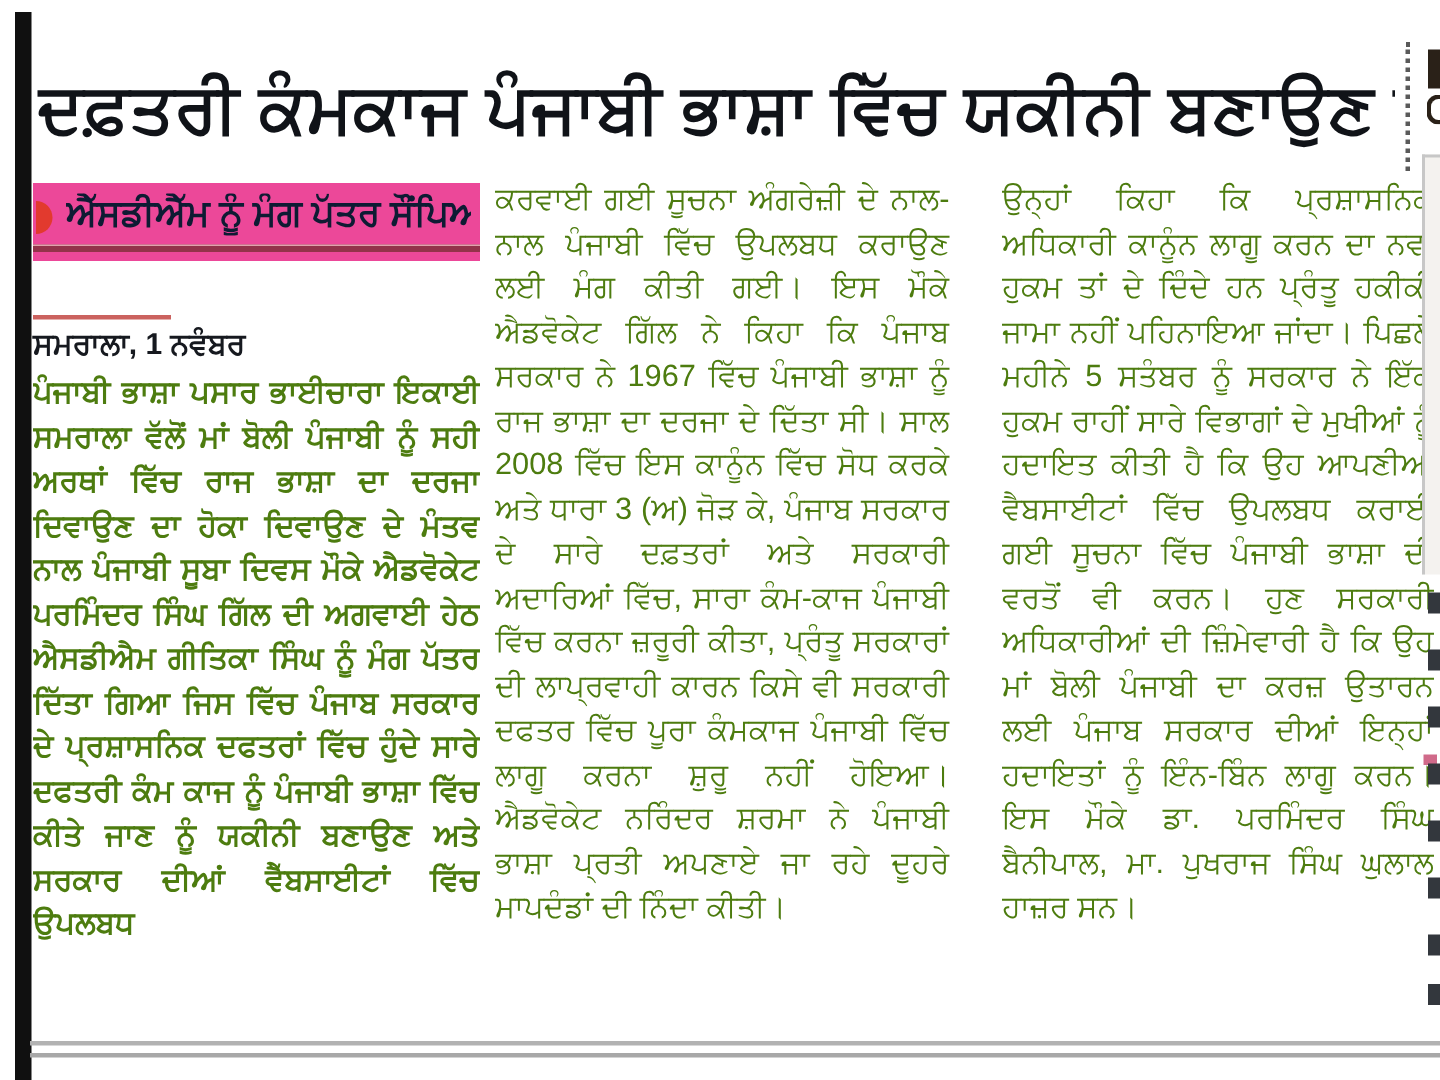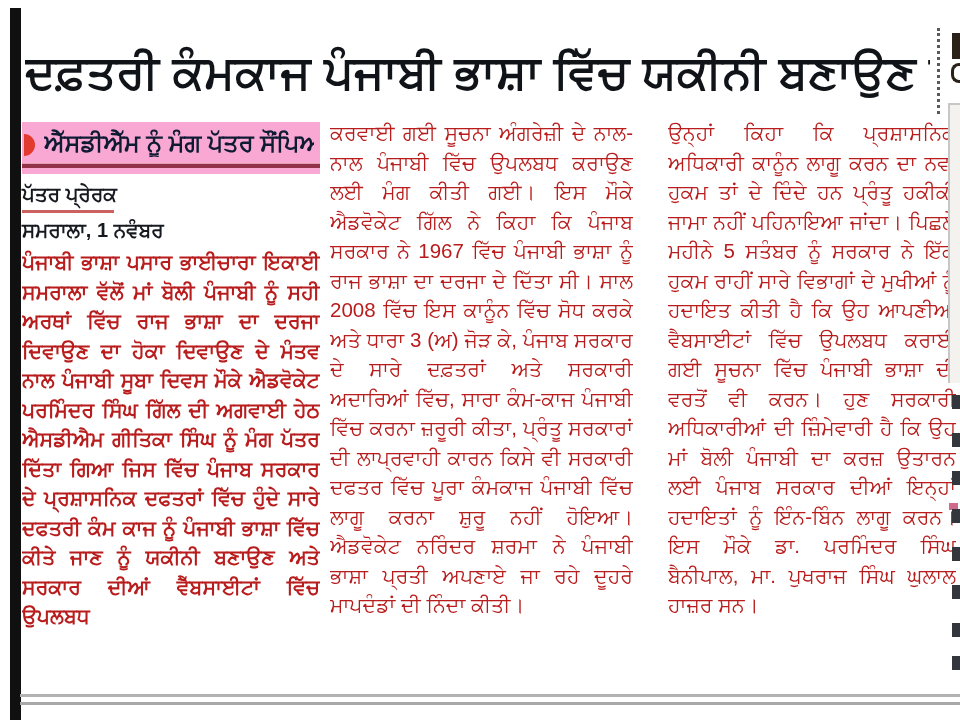--- a/index.html
+++ b/index.html
@@ -11,21 +11,21 @@
   .left-strip{position:absolute;left:10px;top:8px;width:11px;height:712px;background:#101010;}
   
   .headline{
     position:absolute;left:25px;top:32px;width:905px;height:82px;
     font-size:46px;font-weight:bold;color:#101318;letter-spacing:0.5px;
     white-space:nowrap;overflow:hidden;line-height:80px;
   }
   
   .kicker{
     position:absolute;left:22px;top:122px;width:298px;height:52px;
-    background:#f9a8d4;
+    background:#ec4899;
   }
   .kicker-text{
     position:absolute;left:22px;top:7px;right:6px;
     font-size:24px;font-weight:bold;color:#0e1b33;white-space:nowrap;overflow:hidden;
   }
   .kicker-bullet{
     position:absolute;left:2px;top:12px;width:11px;height:22px;
     background:#e23a2e;border-radius:0 11px 11px 0;
   }
   .kicker-rule{
@@ -37,21 +37,21 @@
     position:absolute;left:22px;top:183px;width:298px;
     font-size:20px;font-weight:bold;color:#16191f;
   }
   .byline-rule{position:absolute;left:22px;top:210px;width:92px;height:3px;background:#cb625f;}
   .dateline{
     position:absolute;left:22px;top:219px;width:298px;
     font-size:20px;font-weight:bold;color:#16191f;
   }
   
   .col{
-    position:absolute;font-size:20.5px;line-height:29.5px;color:#b91c1c;
+    position:absolute;font-size:20.5px;line-height:29.5px;color:#4d7c0f;
     text-align:justify;overflow:hidden;
   }
   .col1{left:22px;top:247px;width:298px;height:425px;font-weight:bold;}
   .col2{left:330px;top:118px;width:303px;height:555px;}
   .col3{left:668px;top:118px;width:288px;height:555px;}
   
   .dotted-sep{position:absolute;left:937px;top:28px;width:0;height:86px;border-left:3px dotted #5a5a5a;}
   .neighbor-box-edge{position:absolute;left:948px;top:103px;width:12px;height:278px;border-left:2px solid #c7c7c7;border-top:2px solid #c7c7c7;background:#f4f2ef;}
   .neighbor-head-frag1{position:absolute;left:952px;top:33px;width:8px;height:26px;background:#2a2118;}
   .neighbor-head-frag2{position:absolute;left:951px;top:63px;width:9px;height:14px;border:3px solid #2a2118;border-right:none;border-radius:8px 0 0 8px;}
@@ -69,21 +69,20 @@
   <div class="left-strip"></div>
 
   <div class="headline">ਦਫ਼ਤਰੀ ਕੰਮਕਾਜ ਪੰਜਾਬੀ ਭਾਸ਼ਾ ਵਿੱਚ ਯਕੀਨੀ ਬਣਾਉਣ ਦੀ ਮੰਗ</div>
 
   <div class="kicker">
     <div class="kicker-bullet"></div>
     <div class="kicker-text">ਐੱਸਡੀਐੱਮ ਨੂੰ ਮੰਗ ਪੱਤਰ ਸੌਂਪਿਆ</div>
     <div class="kicker-rule"></div>
   </div>
 
-  <div class="byline">ਪੱਤਰ ਪ੍ਰੇਰਕ</div>
   <div class="byline-rule"></div>
 
   <div class="dateline">ਸਮਰਾਲਾ, 1 ਨਵੰਬਰ</div>
 
   <div class="col col1">ਪੰਜਾਬੀ ਭਾਸ਼ਾ ਪਸਾਰ ਭਾਈਚਾਰਾ ਇਕਾਈ ਸਮਰਾਲਾ ਵੱਲੋਂ ਮਾਂ ਬੋਲੀ ਪੰਜਾਬੀ ਨੂੰ ਸਹੀ ਅਰਥਾਂ ਵਿੱਚ ਰਾਜ ਭਾਸ਼ਾ ਦਾ ਦਰਜਾ ਦਿਵਾਉਣ ਦਾ ਹੋਕਾ ਦਿਵਾਉਣ ਦੇ ਮੰਤਵ ਨਾਲ ਪੰਜਾਬੀ ਸੂਬਾ ਦਿਵਸ ਮੌਕੇ ਐਡਵੋਕੇਟ ਪਰਮਿੰਦਰ ਸਿੰਘ ਗਿੱਲ ਦੀ ਅਗਵਾਈ ਹੇਠ ਐਸਡੀਐਮ ਗੀਤਿਕਾ ਸਿੰਘ ਨੂੰ ਮੰਗ ਪੱਤਰ ਦਿੱਤਾ ਗਿਆ ਜਿਸ ਵਿੱਚ ਪੰਜਾਬ ਸਰਕਾਰ ਦੇ ਪ੍ਰਸ਼ਾਸਨਿਕ ਦਫਤਰਾਂ ਵਿੱਚ ਹੁੰਦੇ ਸਾਰੇ ਦਫਤਰੀ ਕੰਮ ਕਾਜ ਨੂੰ ਪੰਜਾਬੀ ਭਾਸ਼ਾ ਵਿੱਚ ਕੀਤੇ ਜਾਣ ਨੂੰ ਯਕੀਨੀ ਬਣਾਉਣ ਅਤੇ ਸਰਕਾਰ ਦੀਆਂ ਵੈੱਬਸਾਈਟਾਂ ਵਿੱਚ ਉਪਲਬਧ</div>
 
   <div class="col col2">ਕਰਵਾਈ ਗਈ ਸੂਚਨਾ ਅੰਗਰੇਜ਼ੀ ਦੇ ਨਾਲ-ਨਾਲ ਪੰਜਾਬੀ ਵਿੱਚ ਉਪਲਬਧ ਕਰਾਉਣ ਲਈ ਮੰਗ ਕੀਤੀ ਗਈ। ਇਸ ਮੌਕੇ ਐਡਵੋਕੇਟ ਗਿੱਲ ਨੇ ਕਿਹਾ ਕਿ ਪੰਜਾਬ ਸਰਕਾਰ ਨੇ 1967 ਵਿੱਚ ਪੰਜਾਬੀ ਭਾਸ਼ਾ ਨੂੰ ਰਾਜ ਭਾਸ਼ਾ ਦਾ ਦਰਜਾ ਦੇ ਦਿੱਤਾ ਸੀ। ਸਾਲ 2008 ਵਿੱਚ ਇਸ ਕਾਨੂੰਨ ਵਿੱਚ ਸੋਧ ਕਰਕੇ ਅਤੇ ਧਾਰਾ 3 (ਅ) ਜੋੜ ਕੇ, ਪੰਜਾਬ ਸਰਕਾਰ ਦੇ ਸਾਰੇ ਦਫ਼ਤਰਾਂ ਅਤੇ ਸਰਕਾਰੀ ਅਦਾਰਿਆਂ ਵਿੱਚ, ਸਾਰਾ ਕੰਮ-ਕਾਜ ਪੰਜਾਬੀ ਵਿੱਚ ਕਰਨਾ ਜ਼ਰੂਰੀ ਕੀਤਾ, ਪ੍ਰੰਤੂ ਸਰਕਾਰਾਂ ਦੀ ਲਾਪ੍ਰਵਾਹੀ ਕਾਰਨ ਕਿਸੇ ਵੀ ਸਰਕਾਰੀ ਦਫਤਰ ਵਿੱਚ ਪੂਰਾ ਕੰਮਕਾਜ ਪੰਜਾਬੀ ਵਿੱਚ ਲਾਗੂ ਕਰਨਾ ਸ਼ੁਰੂ ਨਹੀਂ ਹੋਇਆ। ਐਡਵੋਕੇਟ ਨਰਿੰਦਰ ਸ਼ਰਮਾ ਨੇ ਪੰਜਾਬੀ ਭਾਸ਼ਾ ਪ੍ਰਤੀ ਅਪਣਾਏ ਜਾ ਰਹੇ ਦੂਹਰੇ ਮਾਪਦੰਡਾਂ ਦੀ ਨਿੰਦਾ ਕੀਤੀ।</div>
 
   <div class="col col3">ਉਨ੍ਹਾਂ ਕਿਹਾ ਕਿ ਪ੍ਰਸ਼ਾਸਨਿਕ ਅਧਿਕਾਰੀ ਕਾਨੂੰਨ ਲਾਗੂ ਕਰਨ ਦਾ ਨਵਾਂ ਹੁਕਮ ਤਾਂ ਦੇ ਦਿੰਦੇ ਹਨ ਪ੍ਰੰਤੂ ਹਕੀਕੀ ਜਾਮਾ ਨਹੀਂ ਪਹਿਨਾਇਆ ਜਾਂਦਾ। ਪਿਛਲੇ ਮਹੀਨੇ 5 ਸਤੰਬਰ ਨੂੰ ਸਰਕਾਰ ਨੇ ਇੱਕ ਹੁਕਮ ਰਾਹੀਂ ਸਾਰੇ ਵਿਭਾਗਾਂ ਦੇ ਮੁਖੀਆਂ ਨੂੰ ਹਦਾਇਤ ਕੀਤੀ ਹੈ ਕਿ ਉਹ ਆਪਣੀਆਂ ਵੈਬਸਾਈਟਾਂ ਵਿੱਚ ਉਪਲਬਧ ਕਰਾਈ ਗਈ ਸੂਚਨਾ ਵਿੱਚ ਪੰਜਾਬੀ ਭਾਸ਼ਾ ਦੀ ਵਰਤੋਂ ਵੀ ਕਰਨ। ਹੁਣ ਸਰਕਾਰੀ ਅਧਿਕਾਰੀਆਂ ਦੀ ਜ਼ਿੰਮੇਵਾਰੀ ਹੈ ਕਿ ਉਹ ਮਾਂ ਬੋਲੀ ਪੰਜਾਬੀ ਦਾ ਕਰਜ਼ ਉਤਾਰਨ ਲਈ ਪੰਜਾਬ ਸਰਕਾਰ ਦੀਆਂ ਇਨ੍ਹਾਂ ਹਦਾਇਤਾਂ ਨੂੰ ਇੰਨ-ਬਿੰਨ ਲਾਗੂ ਕਰਨ। ਇਸ ਮੌਕੇ ਡਾ. ਪਰਮਿੰਦਰ ਸਿੰਘ ਬੈਨੀਪਾਲ, ਮਾ. ਪੁਖਰਾਜ ਸਿੰਘ ਘੁਲਾਲ ਹਾਜ਼ਰ ਸਨ।</div>
 

